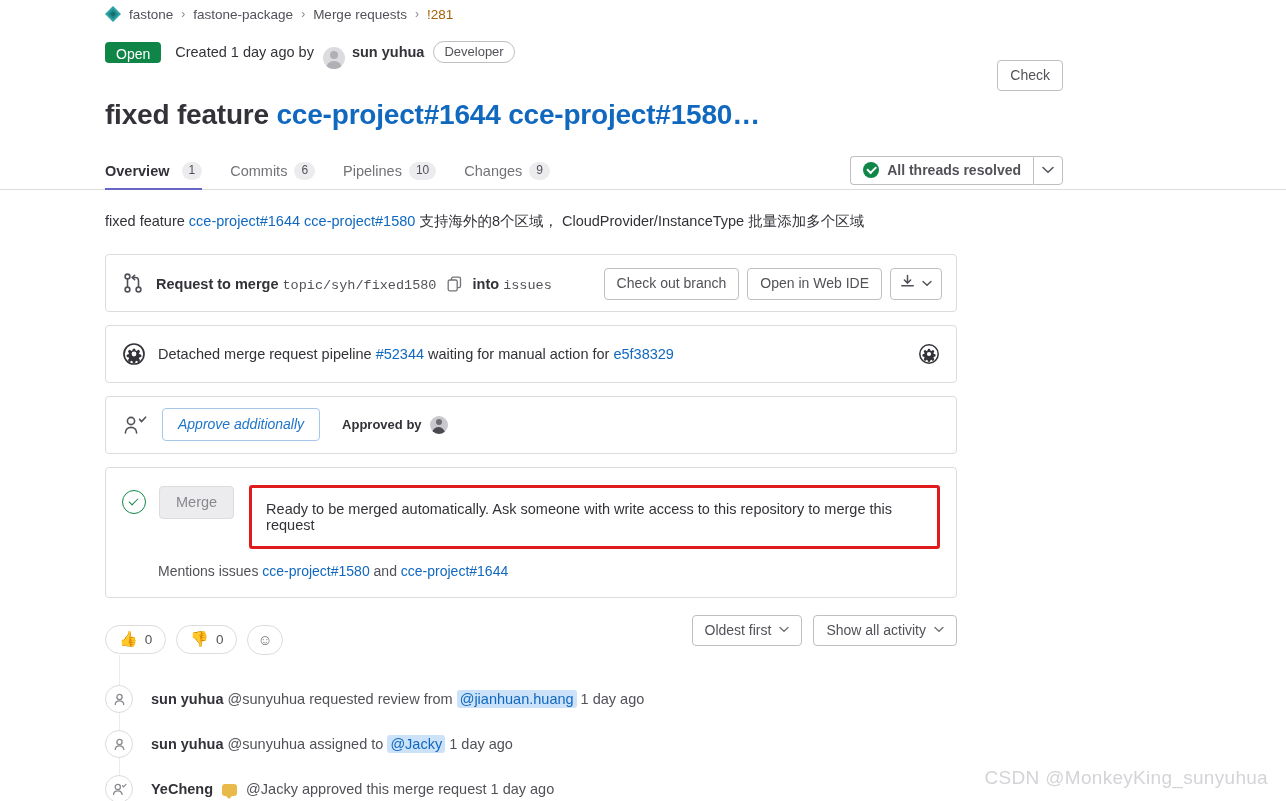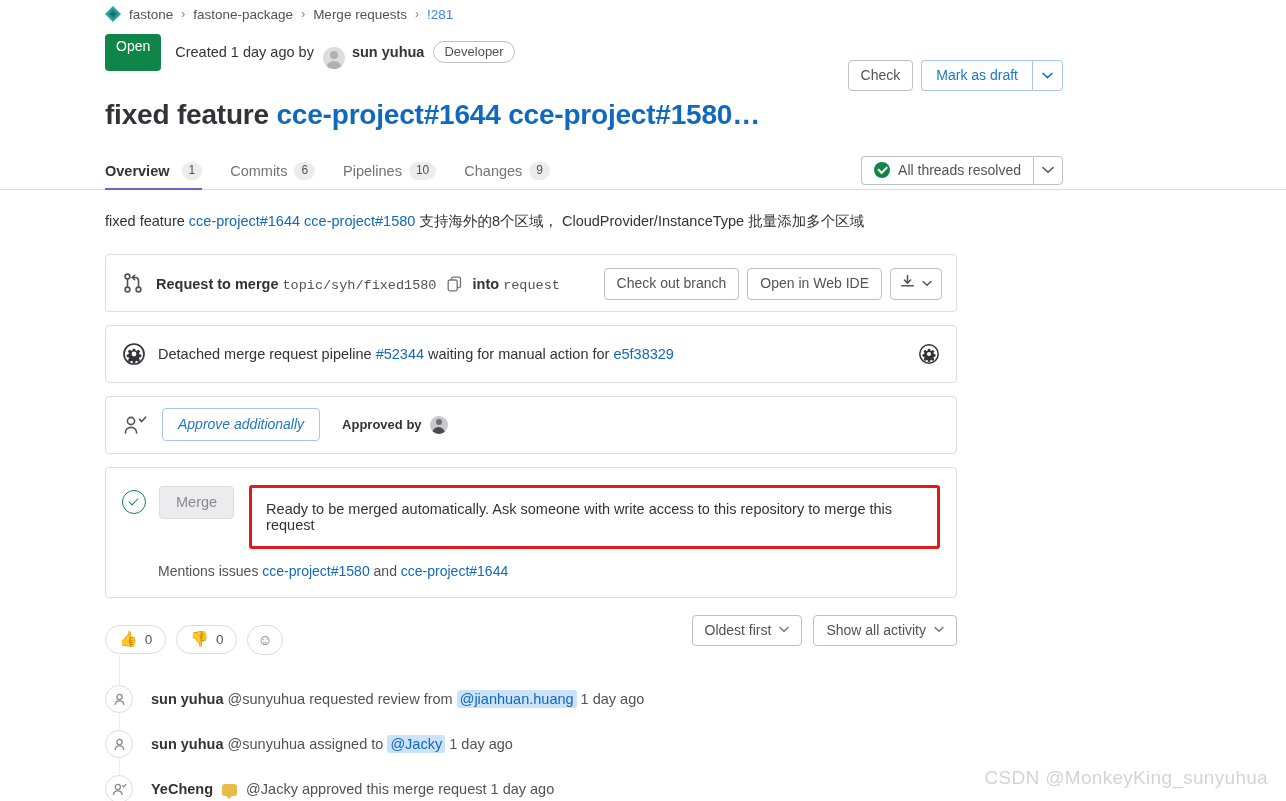--- a/index.html
+++ b/index.html
@@ -18,33 +18,33 @@
   .breadcrumb {
     display: flex; align-items: center; gap: 8px;
     padding: 4px 0 0 105px;
     height: 24px;
     font-size: 13.5px;
     color: #535158;
   }
   .bc-logo { width: 16px; height: 16px; position: relative; display:inline-block; }
   .bc-sep { color: #89888d; font-size: 12px; }
   .bc-link { color: #535158; text-decoration: none; }
-  .bc-current { color: #3b82f6; }
+  .bc-current { color: #a16207; }
 
   
   .status-row {
     display: flex; align-items: center;
     padding: 14px 0 0 105px;
     height: 42px;
     position: relative;
   }
   .badge-open {
     background: #108548; color: #fff;
     font-size: 14px; font-weight: 400;
-    padding: 3px 11px 16px; border-radius: 4px;
+    padding: 3px 11px 0; border-radius: 4px;
     line-height: 18px;
   }
   .created-text {
     font-size: 14.5px; color: #333238;
     margin-left: 14px;
   }
   .avatar {
     width: 22px; height: 22px; border-radius: 50%;
     background: #dcdcde; display: inline-block;
     margin: 0 7px 0 9px; position: relative; top: 6px;
@@ -133,20 +133,21 @@
     position: absolute; right: 223px; bottom: 4px;
     display: flex;
   }
   .threads-main {
     border: 1px solid #bfbfc3; border-right: none;
     border-radius: 4px 0 0 4px; background: #fff;
     font-size: 14px; color: #535158;
     padding: 5px 12px 6px;
     display: flex; align-items: center; gap: 8px;
     cursor: pointer;
+    font-weight: bold;
   }
   .threads-caret {
     border: 1px solid #bfbfc3; border-radius: 0 4px 4px 0;
     background: #fff; width: 30px;
     display: flex; align-items: center; justify-content: center;
     cursor: pointer; color: #535158; font-size: 11px;
   }
   .check-circle {
     width: 16px; height: 16px; border-radius: 50%;
     background: #108548; display: inline-block; position: relative;
@@ -355,28 +356,20 @@
 
   <div class="status-row">
     <span class="badge-open">Open</span>
     <span class="created-text">Created 1 day ago by</span>
     <span class="avatar"></span>
     <a class="author-name" href="#" style="text-decoration:none">sun yuhua</a>
     <span class="role-pill">Developer</span>
 
     <div class="top-actions">
       <button class="btn">Check</button>
-      <div class="split">
-        <button class="btn btn-confirm">Mark as draft</button>
-        <button class="btn-caret-blue">
-          <svg width="11" height="7" viewBox="0 0 11 7">
-              <path d="M1 1.4 5.5 5.6 10 1.4" stroke="#1f75cb" stroke-width="1.5" fill="none" stroke-linecap="round"></path>
-            </svg>
-        </button>
-      </div>
     </div>
   </div>
 
   <h1 class="mr-title">
     <span>fixed feature </span><a href="#">cce-project#1644</a><span> </span><a href="#">cce-project#1580…</a>
   </h1>
 
   <div class="tabbar">
     <div class="tab active">
       <span>Overview</span>
@@ -428,21 +421,21 @@
       <span class="merge-text">
         <b>Request to merge</b>
         <span class="mono">topic/syh/fixed1580</span>
         <span class="copy-icon">
           <svg width="15" height="16" viewBox="0 0 15 16">
             <rect x="4.5" y="1.2" width="9" height="10.5" rx="1.6" fill="none" stroke="#737278" stroke-width="1.3"></rect>
             <rect x="1.2" y="4" width="9" height="10.8" rx="1.6" fill="#fff" stroke="#737278" stroke-width="1.3"></rect>
           </svg>
         </span>
         <b>into</b>
-        <span class="mono">request</span>
+        <span class="mono">issues</span>
       </span>
       <div class="card-actions">
         <button class="btn">Check out branch</button>
         <button class="btn">Open in Web IDE</button>
         <div class="icon-dl-btn">
           <span>
             <svg width="15" height="15" viewBox="0 0 15 15">
               <path d="M7.5 1.6v7.2M4.4 6l3.1 3.1L10.6 6" stroke="#535158" stroke-width="1.5" fill="none" stroke-linecap="round"></path>
               <path d="M1.8 11.8h11.4" stroke="#535158" stroke-width="1.6" stroke-linecap="round"></path>
             </svg>

